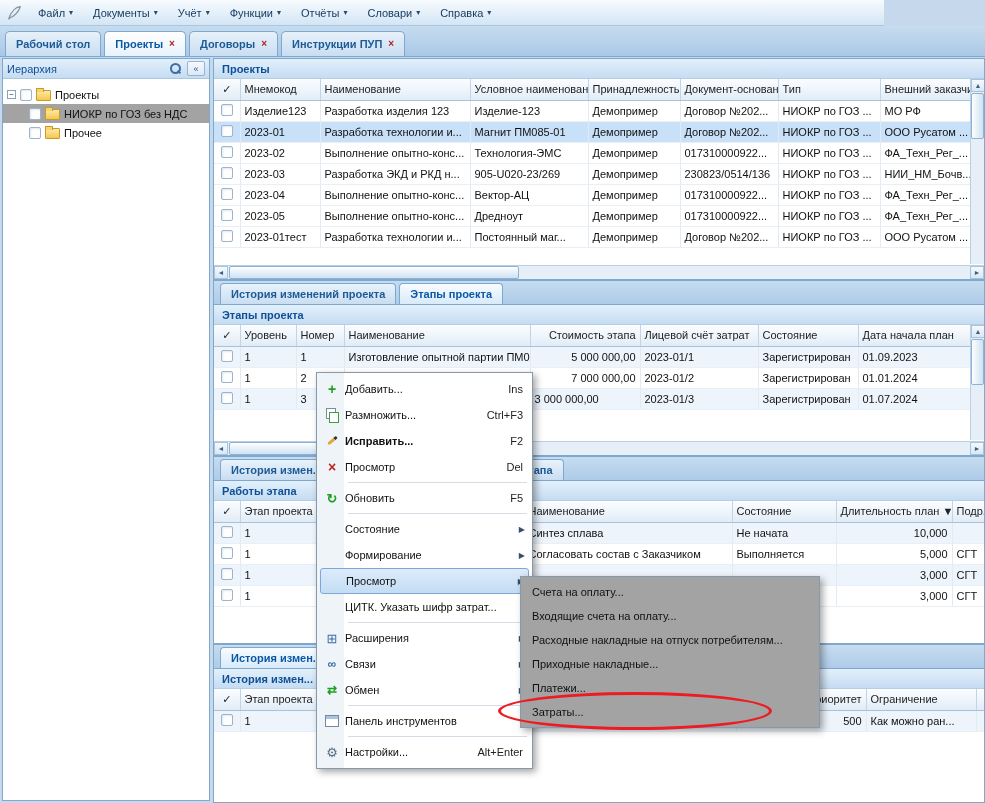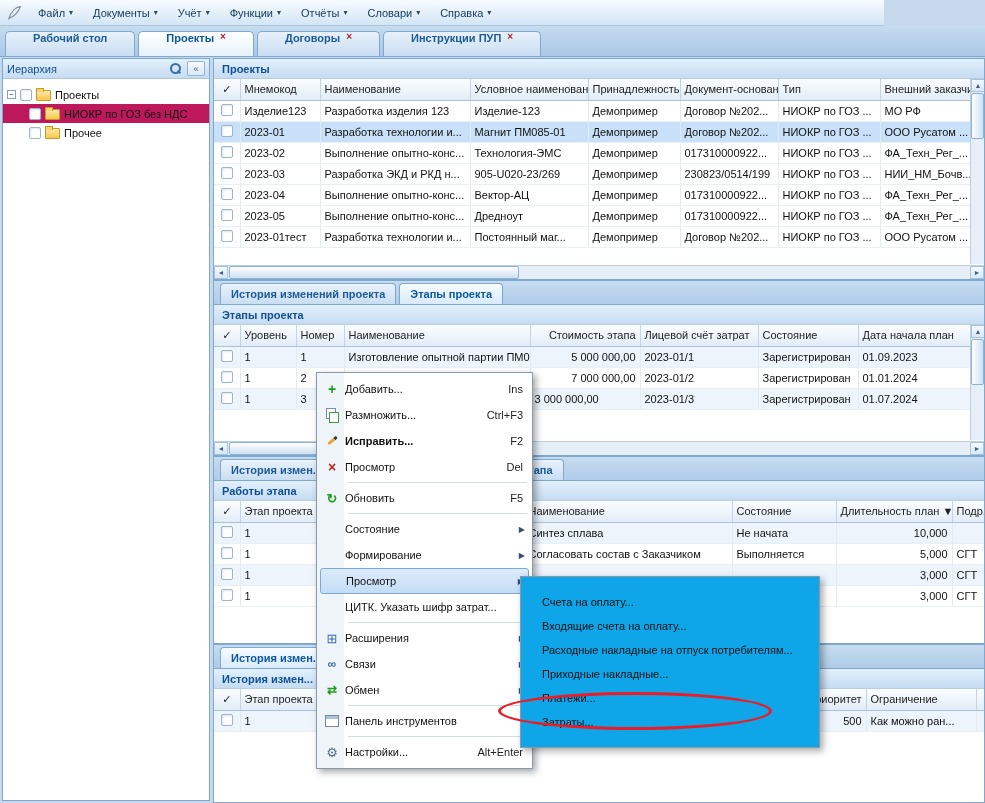--- a/index.html
+++ b/index.html
@@ -9,39 +9,39 @@
   
   .menubar{position:absolute;left:0;top:0;width:884px;height:26px;display:flex;align-items:center;gap:2px;padding-left:4px;
     background:linear-gradient(#f7fbfe,#d3e5f5);border-bottom:1px solid #aac6e0}
   .applogo{width:20px;height:20px;margin-right:3px;display:flex;align-items:center;justify-content:center}
   .mitem{display:flex;align-items:center;gap:4px;padding:3px 9px;color:#12395e;border-radius:2px;cursor:default}
   .dd{font-size:8px;color:#2a4a6a}
 
   
   .tabbar{position:absolute;left:0;top:26px;width:985px;height:31px;display:flex;align-items:flex-end;gap:3px;padding-left:5px;
     background:linear-gradient(#c6dcef,#a9c8e6);border-bottom:1px solid #7fa8cf}
-  .tab{display:flex;align-items:flex-start;gap:6px;height:25px;padding:0 27px;border:1px solid #7fa8cf;border-bottom:none;
+  .tab{display:flex;align-items:center;gap:6px;height:25px;padding:0 10px;border:1px solid #7fa8cf;border-bottom:none;
     border-radius:5px 5px 0 0;background:linear-gradient(#e7f1fa,#c9def2);color:#1d5a96;font-weight:bold;white-space:nowrap}
   .tab.active{background:linear-gradient(#ffffff,#e7f2fc);color:#0b57a4}
   .tclose{font-size:10px;line-height:10px;color:#b22222;font-weight:bold}
 
   
   .sidebar{position:absolute;left:2px;top:58px;width:208px;height:743px;background:#fff;border:1px solid #7fa8cf}
   .sidehead{height:20px;display:flex;align-items:center;gap:5px;padding:0 4px;color:#0f4f96;font-weight:normal;
     background:linear-gradient(#e3f0fb,#c5dcf2);border-bottom:1px solid #aac6e0}
   .sidehead .sp{flex:1}
   .mag{width:13px;height:13px;position:relative;display:inline-block}
   .mag::before{content:"";position:absolute;left:1px;top:1px;width:7px;height:7px;border:2px solid #3a6ea5;border-radius:50%}
   .mag::after{content:"";position:absolute;left:8px;top:9px;width:4px;height:2px;background:#3a6ea5;transform:rotate(45deg)}
   .collapsebtn{min-width:18px;height:15px;border:1px solid #93b4d4;background:linear-gradient(#f6fafd,#dbe9f6);
     display:flex;align-items:center;justify-content:center;font-size:9px;color:#35597e;border-radius:2px}
   .tree{padding-top:6px}
   .trow{display:flex;align-items:center;gap:4px;height:19px;padding:0 4px;white-space:nowrap}
   .trow.child{padding-left:26px}
-  .trow.sel{background:#be185d}
+  .trow.sel{background:#a3a3a3}
   .expbox{width:9px;height:9px;border:1px solid #8aa3bd;background:#fff;font-size:8px;line-height:7px;text-align:center;color:#333;flex:none}
   .cb{width:12px;height:12px;border:1px solid #9fb4c9;background:#fefefe;border-radius:2px;display:inline-block;flex:none;
     box-shadow:inset 1px 1px 2px #dfe8f0}
   .folder{width:15px;height:11px;background:linear-gradient(#ffe9a8,#f5c84c);border:1px solid #c9992e;border-radius:1px;position:relative;flex:none;margin-top:2px}
   .folder::before{content:"";position:absolute;top:-3px;left:-1px;width:6px;height:3px;background:#f8d56a;border:1px solid #c9992e;border-bottom:none;border-radius:1px 1px 0 0}
 
   
   .panel{position:absolute;background:#fff;border:1px solid #7fa8cf;overflow:hidden}
   .phead{height:20px;display:flex;align-items:center;padding:0 8px;color:#0f4f96;font-weight:bold;
     background:linear-gradient(#e3f0fb,#c5dcf2);border-bottom:1px solid #b5cde5}
@@ -86,21 +86,21 @@
   .mi.copy::after{left:5px;top:5px;border-color:#3f9e3f}
   .mi.edit::before{content:"";position:absolute;left:3px;top:6px;width:11px;height:3px;background:linear-gradient(90deg,#e3a43e 70%,#333 70%);transform:rotate(-40deg);border-radius:1px}
   .mi.delete::before{content:"×";color:#c22222;font-weight:bold;font-size:14px}
   .mi.refresh::before{content:"↻";color:#1f9e1f;font-weight:bold;font-size:13px}
   .mi.extensions::before{content:"⊞";color:#3a6ea5;font-size:13px}
   .mi.links::before{content:"∞";color:#3a6ea5;font-weight:bold;font-size:12px}
   .mi.exchange::before{content:"⇄";color:#1f9e1f;font-weight:bold;font-size:12px}
   .mi.toolbar::before{content:"";width:12px;height:10px;border:1px solid #77889a;background:linear-gradient(#a9c4de 3px,#fff 3px)}
   .mi.settings::before{content:"⚙";color:#5a6e84;font-size:13px}
 
-  .submenu{position:absolute;left:520px;top:576px;width:300px;padding:13px;background:#0ea5e9;z-index:110;
+  .submenu{position:absolute;left:520px;top:576px;width:300px;padding:3px;background:#a3a3a3;z-index:110;
     border:1px solid #8899aa;box-shadow:3px 3px 7px rgba(0,0,0,.35)}
   .submenu .menuitem{height:24px;padding:0 8px}
 
   .redellipse{position:absolute;left:498px;top:692px;width:274px;height:38px;border:3px solid #ed1b24;border-radius:50%;z-index:200;pointer-events:none}
 </style>
 </head>
 <body>
 
 <div class="window">
 
@@ -242,21 +242,21 @@
             <td>017310000922...</td>
             <td>НИОКР по ГОЗ ...</td>
             <td>ФА_Техн_Рег_...</td>
           </tr>
           <tr>
             <td class="cbc"><span class="cb"></span></td>
             <td>2023-03</td>
             <td>Разработка ЭКД и РКД н...</td>
             <td>905-U020-23/269</td>
             <td>Демопример</td>
-            <td>230823/0514/199</td>
+            <td>230823/0514/136</td>
             <td>НИОКР по ГОЗ ...</td>
             <td>НИИ_НМ_Бочв...</td>
           </tr>
           <tr>
             <td class="cbc"><span class="cb"></span></td>
             <td>2023-04</td>
             <td>Выполнение опытно-конс...</td>
             <td>Вектор-АЦ</td>
             <td>Демопример</td>
             <td>017310000922...</td>

